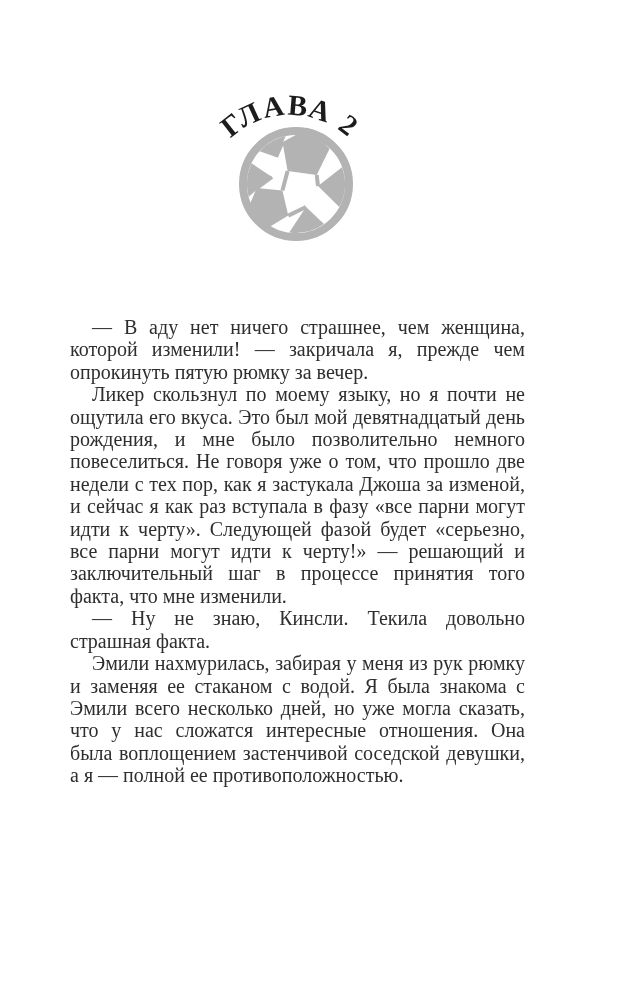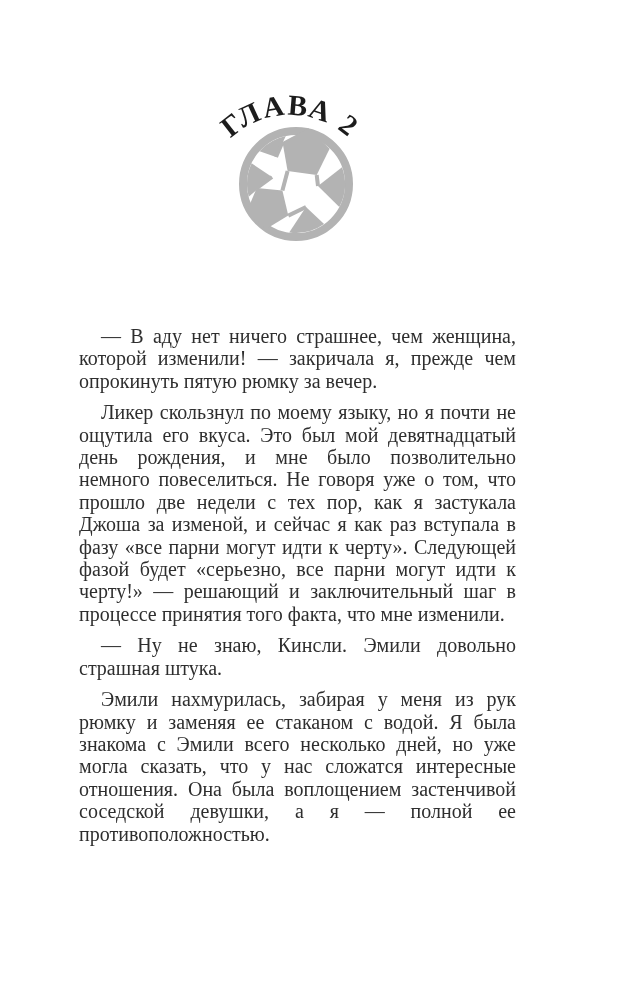--- a/index.html
+++ b/index.html
@@ -31,21 +31,21 @@
     letter-spacing:2px;
     fill:var(--heading-ink);
   }
   .body-text{
     position:absolute;
     left:70px;
     top:316px;
     width:455px;
   }
   .body-text p{
-    margin:9px;
+    margin:0;
     font-size:20px;
     line-height:22.4px;
     color:var(--ink);
     text-align:justify;
     text-indent:22px;
   }
 </style>
 </head>
 <body>
 
@@ -82,17 +82,17 @@
         <line x1="80.7" y1="149.1" x2="96" y2="138"></line>
         <line x1="130" y1="168" x2="112.3" y2="176.6"></line>
         <line x1="100" y1="118" x2="106.5" y2="103"></line>
       </g>
     </g>
   </svg>
 
   <div class="body-text">
     <p>— В аду нет ничего страшнее, чем женщина, которой изменили! — закричала я, прежде чем опрокинуть пятую рюмку за вечер.</p>
     <p>Ликер скользнул по моему языку, но я почти не ощутила его вкуса. Это был мой девятнадцатый день рождения, и мне было позволительно немного повеселиться. Не говоря уже о том, что прошло две недели с тех пор, как я застукала Джоша за изменой, и сейчас я как раз вступала в фазу «все парни могут идти к черту». Следующей фазой будет «серьезно, все парни могут идти к черту!» — решающий и заключительный шаг в процессе принятия того факта, что мне изменили.</p>
-    <p>— Ну не знаю, Кинсли. Эмили довольно страшная штука.</p>
+    <p>— Ну не знаю, Кинсли. Текила довольно страшная факта.</p>
     <p>Эмили нахмурилась, забирая у меня из рук рюмку и заменяя ее стаканом с водой. Я была знакома с Эмили всего несколько дней, но уже могла сказать, что у нас сложатся интересные отношения. Она была воплощением застенчивой соседской девушки, а я — полной ее противоположностью.</p>
   </div>
 
 </div>
 
 </body></html>

